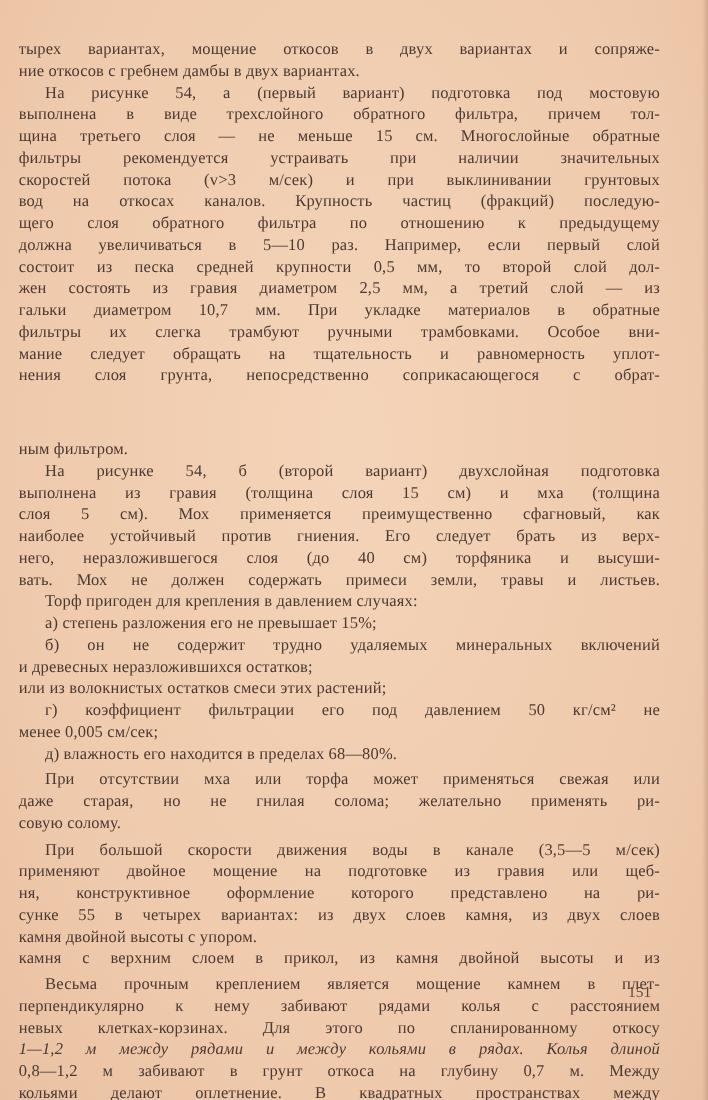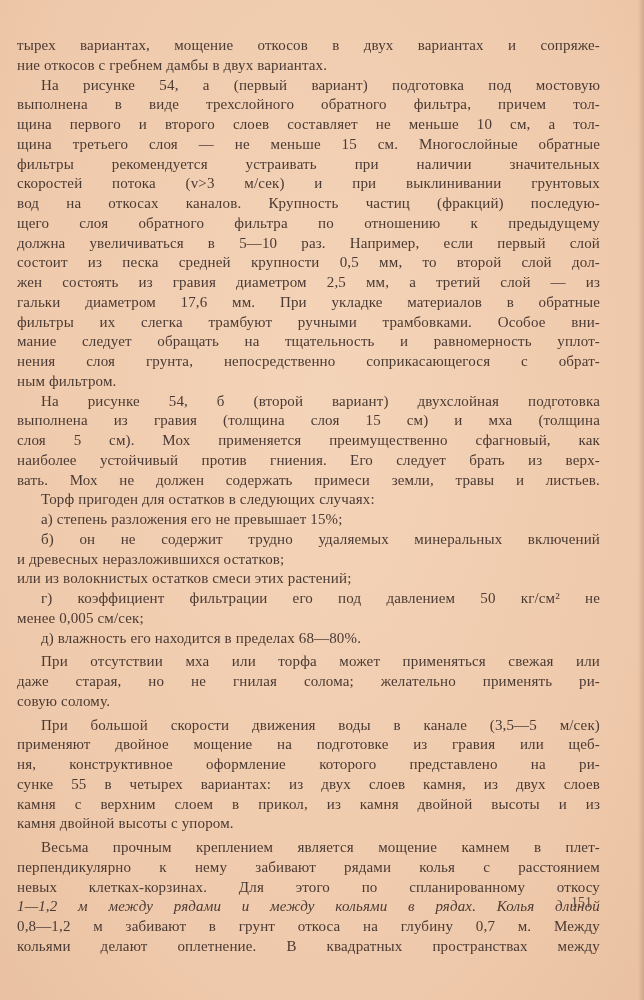--- a/index.html
+++ b/index.html
@@ -35,58 +35,58 @@
   }
 </style>
 </head>
 <body>
 
 <div class="page" id="body">
     <span class="line " style="display: block;">тырех вариантах, мощение откосов в двух вариантах и сопряже-</span>
     <span class="line last" style="display: block;">ние откосов с гребнем дамбы в двух вариантах.</span>
     <span class="line indent" style="display: block;">На рисунке 54, а (первый вариант) подготовка под мостовую</span>
     <span class="line " style="display: block;">выполнена в виде трехслойного обратного фильтра, причем тол-</span>
-    <span class="line " style="display: block;">щина первого и второго слоев составляет не меньше 10 см, а тол-</span>
     <span class="line " style="display: block;">щина третьего слоя — не меньше 15 см. Многослойные обратные</span>
     <span class="line " style="display: block;">фильтры рекомендуется устраивать при наличии значительных</span>
     <span class="line " style="display: block;">скоростей потока (v&gt;3 м/сек) и при выклинивании грунтовых</span>
     <span class="line " style="display: block;">вод на откосах каналов. Крупность частиц (фракций) последую-</span>
     <span class="line " style="display: block;">щего слоя обратного фильтра по отношению к предыдущему</span>
     <span class="line " style="display: block;">должна увеличиваться в 5—10 раз. Например, если первый слой</span>
     <span class="line " style="display: block;">состоит из песка средней крупности 0,5 мм, то второй слой дол-</span>
     <span class="line " style="display: block;">жен состоять из гравия диаметром 2,5 мм, а третий слой — из</span>
-    <span class="line " style="display: block;">гальки диаметром 17,6 мм. При укладке материалов в обратные</span>
+    <span class="line " style="display: block;">гальки диаметром 10,7 мм. При укладке материалов в обратные</span>
     <span class="line " style="display: block;">фильтры их слегка трамбуют ручными трамбовками. Особое вни-</span>
     <span class="line " style="display: block;">мание следует обращать на тщательность и равномерность уплот-</span>
     <span class="line " style="display: block;">нения слоя грунта, непосредственно соприкасающегося с обрат-</span>
-    <span class="line last" style="display: block;">ным фильтром.</span>
+    <span class="line last" style="display: block; margin-top: 48px;">ным фильтром.</span>
     <span class="line indent" style="display: block;">На рисунке 54, б (второй вариант) двухслойная подготовка</span>
     <span class="line " style="display: block;">выполнена из гравия (толщина слоя 15 см) и мха (толщина</span>
     <span class="line " style="display: block;">слоя 5 см). Мох применяется преимущественно сфагновый, как</span>
     <span class="line " style="display: block;">наиболее устойчивый против гниения. Его следует брать из верх-</span>
+    <span class="line " style="display: block;">него, неразложившегося слоя (до 40 см) торфяника и высуши-</span>
     <span class="line " style="display: block;">вать. Мох не должен содержать примеси земли, травы и листьев.</span>
-    <span class="line indent last" style="display: block;">Торф пригоден для остатков в следующих случаях:</span>
+    <span class="line indent last" style="display: block;">Торф пригоден для крепления в давлением случаях:</span>
     <span class="line indent last" style="display: block;">а) степень разложения его не превышает 15%;</span>
     <span class="line indent" style="display: block;">б) он не содержит трудно удаляемых минеральных включений</span>
     <span class="line last" style="display: block;">и древесных неразложившихся остатков;</span>
     <span class="line last" style="display: block;">или из волокнистых остатков смеси этих растений;</span>
     <span class="line indent" style="display: block;">г) коэффициент фильтрации его под давлением 50 кг/см² не</span>
     <span class="line last" style="display: block;">менее 0,005 см/сек;</span>
     <span class="line indent last" style="display: block;">д) влажность его находится в пределах 68—80%.</span>
     <div class="gap"></div>
     <span class="line indent" style="display: block;">При отсутствии мха или торфа может применяться свежая или</span>
     <span class="line " style="display: block;">даже старая, но не гнилая солома; желательно применять ри-</span>
     <span class="line last" style="display: block;">совую солому.</span>
     <div class="gap"></div>
     <span class="line indent" style="display: block;">При большой скорости движения воды в канале (3,5—5 м/сек)</span>
     <span class="line " style="display: block;">применяют двойное мощение на подготовке из гравия или щеб-</span>
     <span class="line " style="display: block; font-family: Liberation Serif, serif;">ня, конструктивное оформление которого представлено на ри-</span>
     <span class="line " style="display: block;">сунке 55 в четырех вариантах: из двух слоев камня, из двух слоев</span>
+    <span class="line last" style="display: block;">камня двойной высоты с упором.</span>
     <span class="line " style="display: block;">камня с верхним слоем в прикол, из камня двойной высоты и из</span>
-    <span class="line last" style="display: block;">камня двойной высоты с упором.</span>
     <div class="gap"></div>
     <span class="line indent" style="display: block;">Весьма прочным креплением является мощение камнем в плет-</span>
     <span class="line " style="display: block;">перпендикулярно к нему забивают рядами колья с расстоянием</span>
     <span class="line " style="display: block;">невых клетках-корзинах. Для этого по спланированному откосу</span>
     <span class="line " style="display: block; font-style: italic;">1—1,2 м между рядами и между кольями в рядах. Колья длиной</span>
     <span class="line " style="display: block;">0,8—1,2 м забивают в грунт откоса на глубину 0,7 м. Между</span>
     <span class="line " style="display: block;">кольями делают оплетнение. В квадратных пространствах между</span>
   </div>
 <div class="folio">151</div>
 <div class="edge"></div>

